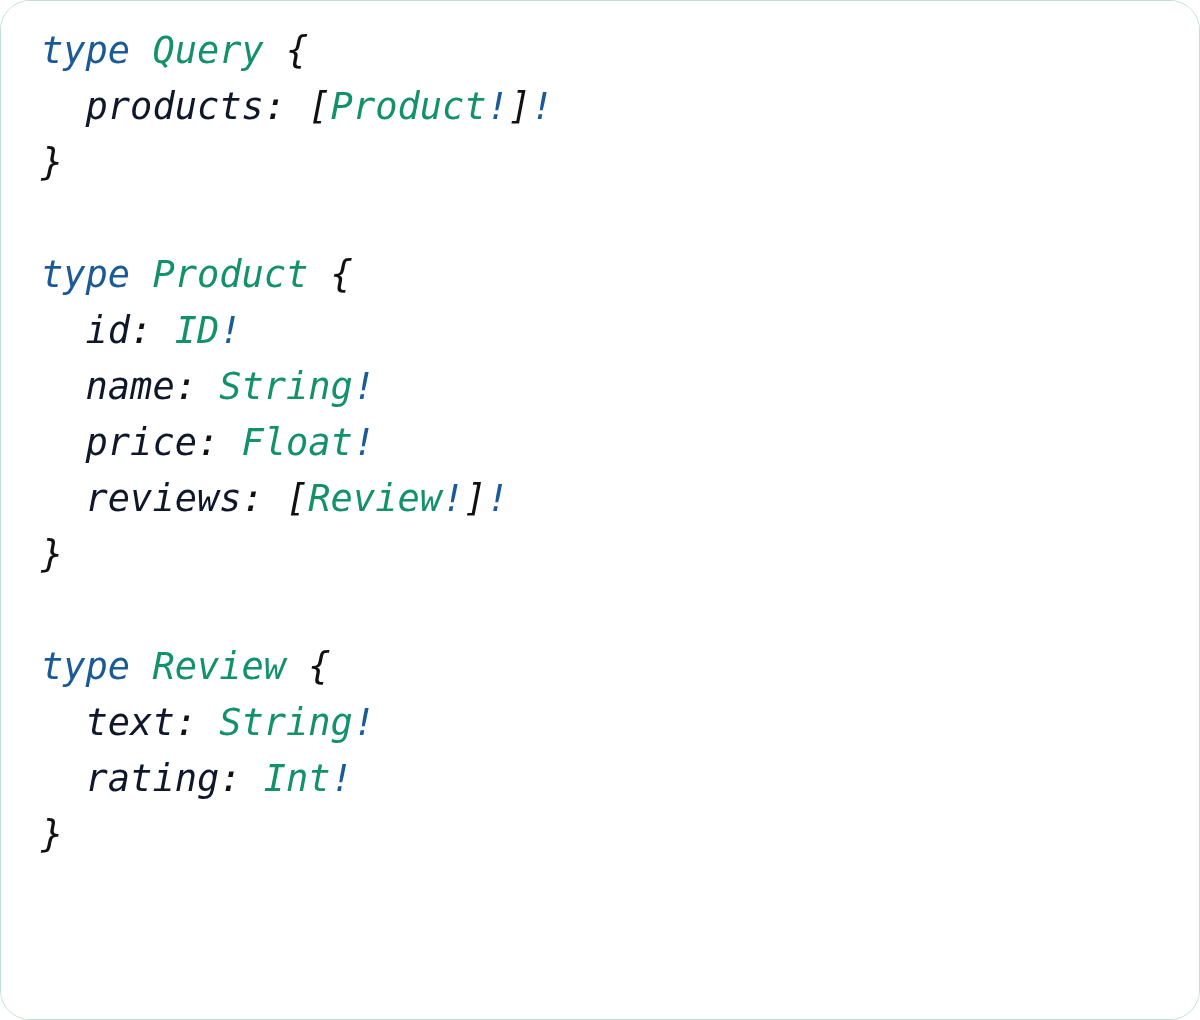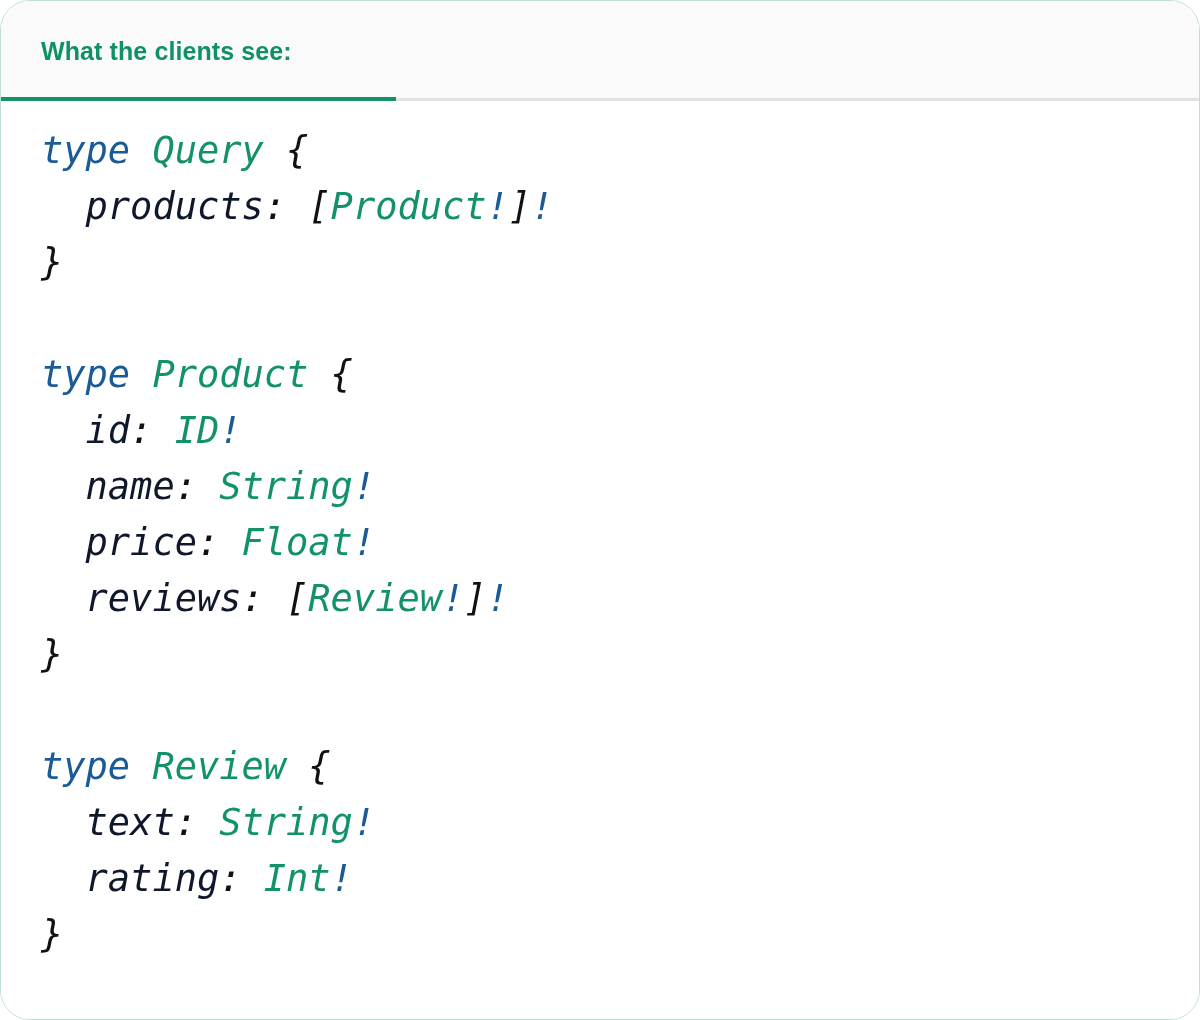--- a/index.html
+++ b/index.html
@@ -115,23 +115,18 @@
   .tok-field    { color: #0f172a; }
   .tok-punct    { color: #111111; }
   .tok-bang     { color: #1a5a96; }
   .tok-plain    { color: #111111; }
 </style>
 </head>
 <body>
 
 <div class="card">
 
-  <div class="tabbar">
-    <div class="tab active">
-      <span class="tab-label">What the clients see:</span>
-    </div>
-  </div>
 
   <div class="code-body">
     <pre class="code-block" id="code-block"><div class="code-line"><span class="tok-keyword">type</span><span class="tok-plain"> </span><span class="tok-typename">Query</span><span class="tok-plain"> </span><span class="tok-punct">{</span></div><div class="code-line"><span class="tok-field">  products</span><span class="tok-punct">: </span><span class="tok-punct">[</span><span class="tok-typename">Product</span><span class="tok-bang">!</span><span class="tok-punct">]</span><span class="tok-bang">!</span></div><div class="code-line"><span class="tok-punct">}</span></div><div class="code-line blank">&nbsp;</div><div class="code-line"><span class="tok-keyword">type</span><span class="tok-plain"> </span><span class="tok-typename">Product</span><span class="tok-plain"> </span><span class="tok-punct">{</span></div><div class="code-line"><span class="tok-field">  id</span><span class="tok-punct">: </span><span class="tok-typename">ID</span><span class="tok-bang">!</span></div><div class="code-line"><span class="tok-field">  name</span><span class="tok-punct">: </span><span class="tok-typename">String</span><span class="tok-bang">!</span></div><div class="code-line"><span class="tok-field">  price</span><span class="tok-punct">: </span><span class="tok-typename">Float</span><span class="tok-bang">!</span></div><div class="code-line"><span class="tok-field">  reviews</span><span class="tok-punct">: </span><span class="tok-punct">[</span><span class="tok-typename">Review</span><span class="tok-bang">!</span><span class="tok-punct">]</span><span class="tok-bang">!</span></div><div class="code-line"><span class="tok-punct">}</span></div><div class="code-line blank">&nbsp;</div><div class="code-line"><span class="tok-keyword">type</span><span class="tok-plain"> </span><span class="tok-typename">Review</span><span class="tok-plain"> </span><span class="tok-punct">{</span></div><div class="code-line"><span class="tok-field">  text</span><span class="tok-punct">: </span><span class="tok-typename">String</span><span class="tok-bang">!</span></div><div class="code-line"><span class="tok-field">  rating</span><span class="tok-punct">: </span><span class="tok-typename">Int</span><span class="tok-bang">!</span></div><div class="code-line"><span class="tok-punct">}</span></div></pre>
   </div>
 
 </div>
 
 </body></html>

